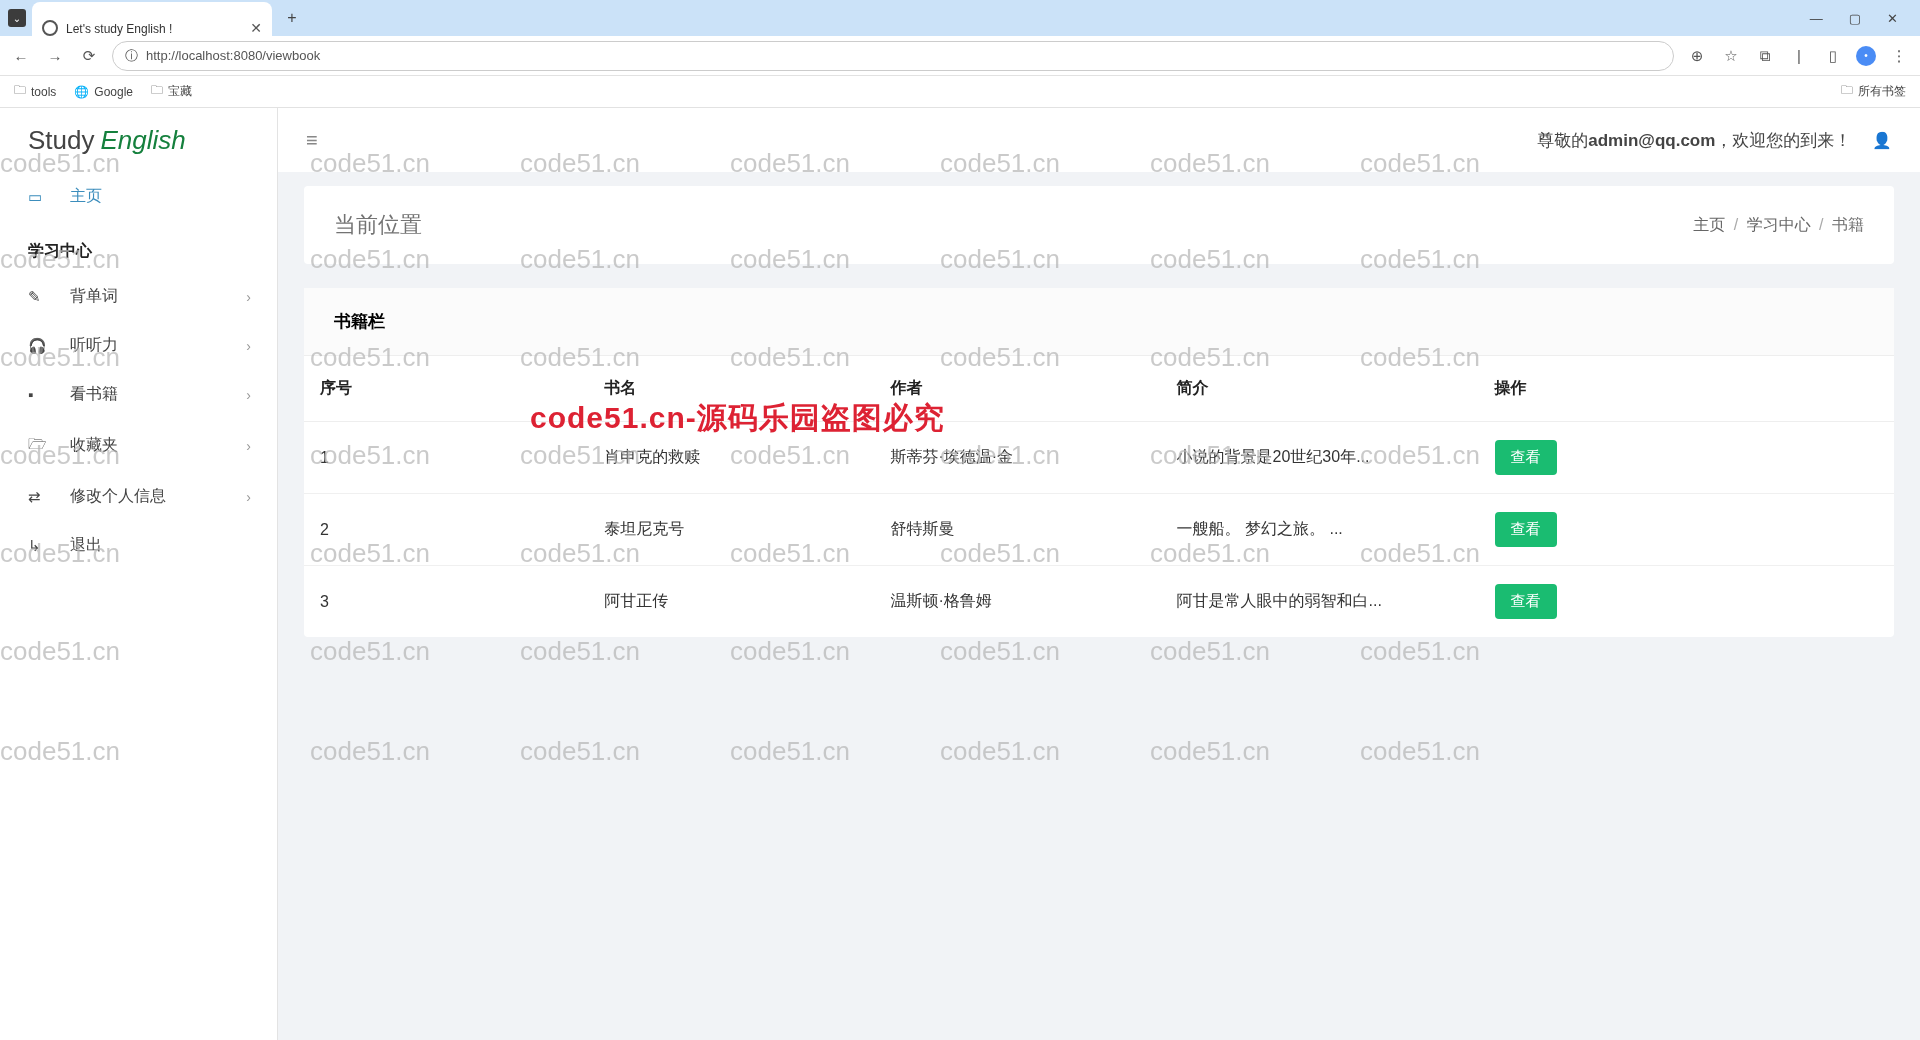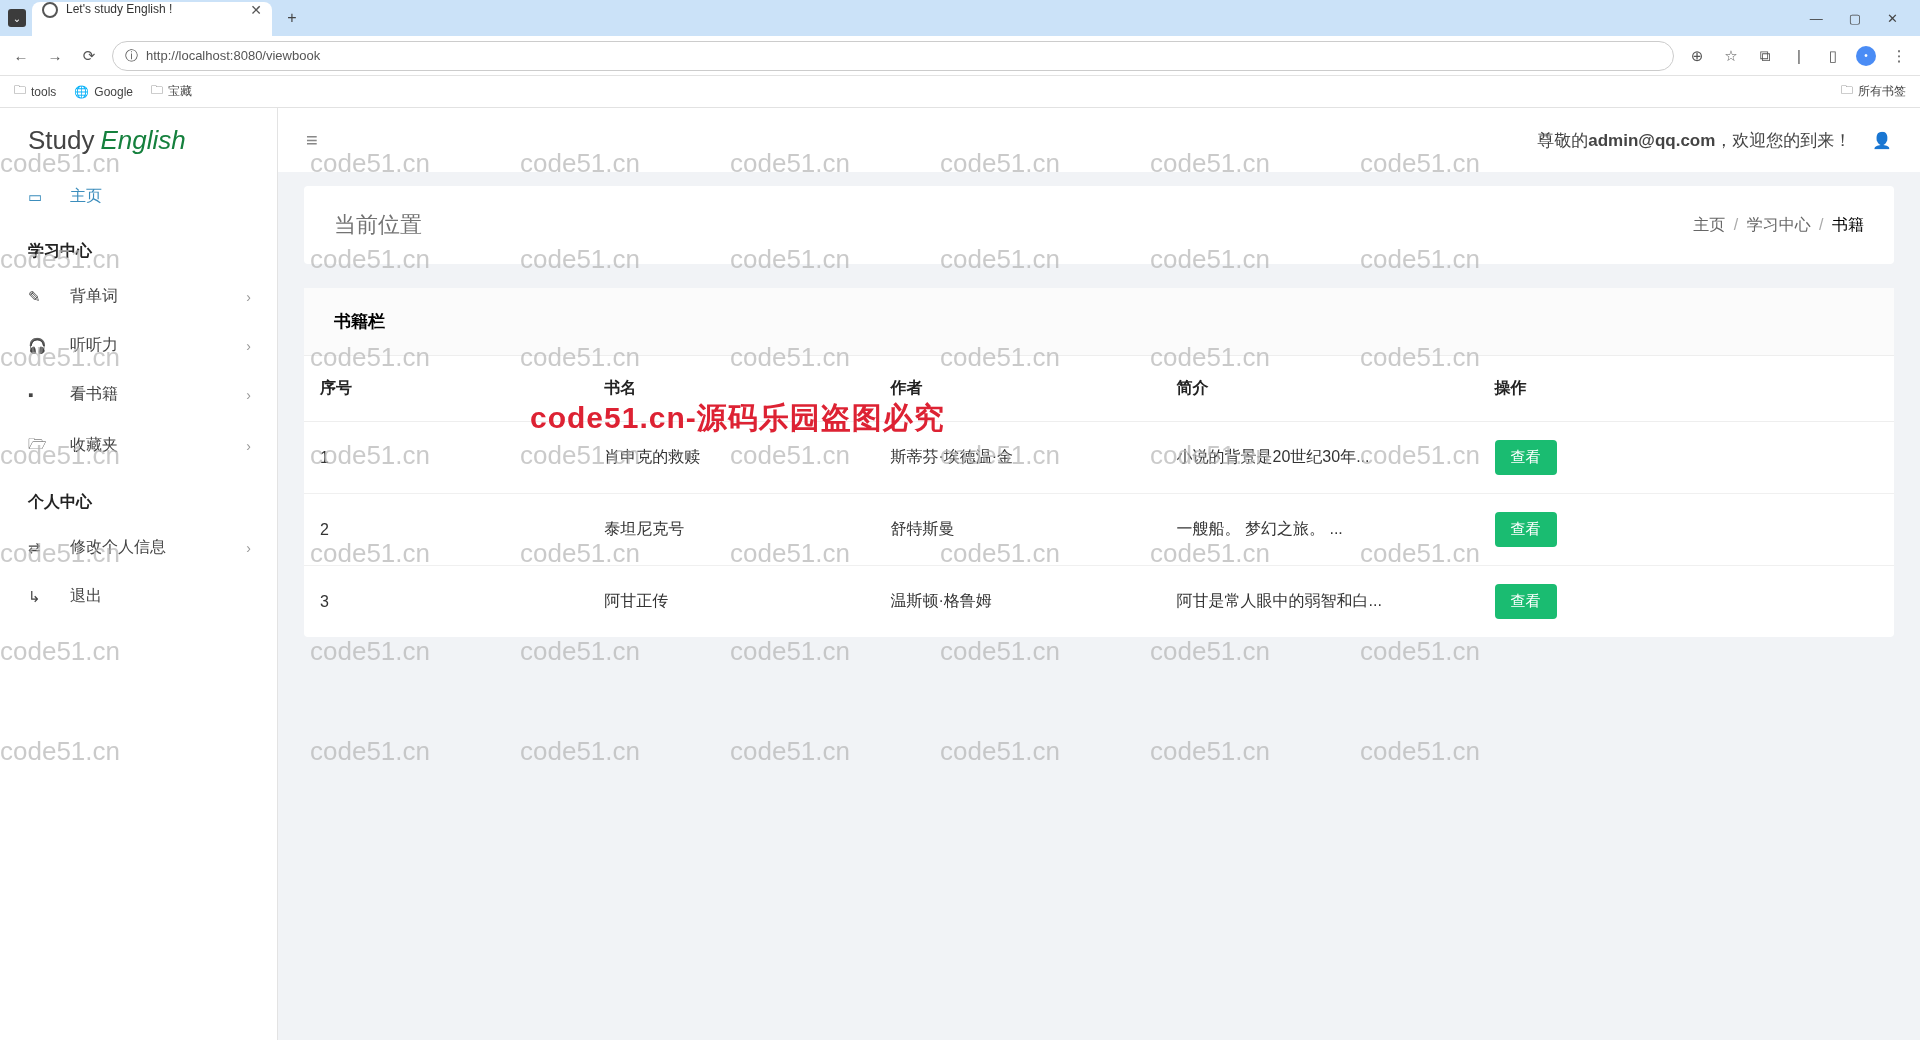--- a/index.html
+++ b/index.html
@@ -1,20 +1,20 @@
 <!DOCTYPE html>
 <html><head>
 <meta charset="utf-8">
 <style>
 *{margin:0;padding:0;box-sizing:border-box;font-family:Arial,"Microsoft YaHei",sans-serif}
 body{width:1920px;height:1040px;overflow:hidden;background:#cbe2f8}
 .browser-top{height:36px;background:#cbe2f8;display:flex;align-items:center;padding:0 8px}
 .tab-group{display:flex;align-items:center;gap:6px}
 .drop{width:18px;height:18px;background:#3c3c3c;border-radius:3px;display:flex;align-items:center;justify-content:center;color:#fff;font-size:10px}
-.tab{background:#fff;border-radius:8px 8px 0 0;height:34px;width:240px;display:flex;align-items:flex-start;padding:0 10px;gap:8px;margin-top:2px}
+.tab{background:#fff;border-radius:8px 8px 0 0;height:34px;width:240px;display:flex;align-items:flex-end;padding:0 10px;gap:8px;margin-top:2px}
 .tab-fav{width:16px;height:16px;border-radius:50%;border:2px solid #555}
 .tab-title{font-size:12px;color:#333;flex:1;white-space:nowrap;overflow:hidden}
 .tab-x{font-size:14px;color:#555}
 .new-tab{width:28px;height:28px;display:flex;align-items:center;justify-content:center;font-size:16px;color:#444}
 .win-btns{margin-left:auto;display:flex;gap:26px;padding-right:14px;color:#444;font-size:13px}
 .toolbar{height:40px;background:#fff;display:flex;align-items:center;padding:0 10px;gap:12px;border-bottom:1px solid #e2e2e2}
 .nav-icn{font-size:15px;color:#555;width:22px;text-align:center}
 .addr{flex:1;height:30px;border:1px solid #ccc;border-radius:20px;display:flex;align-items:center;padding:0 12px;gap:8px;font-size:13px;color:#555}
 .addr-icn{font-size:13px}
 .rt-icn{font-size:15px;color:#555;width:22px;text-align:center}
@@ -37,21 +37,21 @@
 .topbar{height:64px;background:#fff;display:flex;align-items:center;padding:0 28px;justify-content:space-between}
 .hamb{font-size:20px;color:#888}
 .welcome{font-size:17px;color:#444}
 .welcome b{font-weight:bold}
 .u-icn{color:#999;margin-left:16px}
 .content{padding:14px 26px;flex:1}
 .crumb{background:#fff;border-radius:4px;padding:24px 30px;display:flex;align-items:center;justify-content:space-between}
 .crumb-l{font-size:22px;color:#737373}
 .crumb-r{font-size:16px;color:#666}
 .crumb-r .sep{color:#aaa;margin:0 4px}
-.crumb-r .cur{color:#000000}
+.crumb-r .cur{color:#737373}
 .panel{background:#fff;border-radius:4px;margin-top:24px}
 .p-head{padding:22px 30px;font-size:17px;font-weight:bold;border-bottom:1px solid #eee;background:#fbfbfb}
 table{width:100%;border-collapse:collapse}
 th{text-align:left;padding:22px 14px;font-size:16px;font-weight:bold;color:#222;border-bottom:1px solid #eee}
 td{padding:18px 14px;font-size:16px;color:#333;border-bottom:1px solid #f0f0f0}
 th:first-child,td:first-child{padding-left:16px}
 tr:last-child td{border-bottom:none}
 .btn-view{background:#1abc71;color:#fff;border:none;padding:8px 16px;border-radius:4px;font-size:15px;cursor:pointer}
 .footer{padding:28px 30px;font-size:15px;color:#555;margin-top:80px}
 .watermark{position:absolute;pointer-events:none;font-size:26px;color:#b5b5b5;opacity:.7;white-space:nowrap}
@@ -138,21 +138,20 @@
     <div class="s-item">
         <span class="s-icn">▪</span>
         <span>看书籍</span>
         <span class="s-chev">›</span>
       </div>
     <div class="s-item">
         <span class="s-icn">🗁</span>
         <span>收藏夹</span>
         <span class="s-chev">›</span>
       </div>
-    <div class="s-head">个人中心</div>
     <div class="s-item">
         <span class="s-icn">⇄</span>
         <span>修改个人信息</span>
         <span class="s-chev">›</span>
       </div>
     <div class="s-item">
         <span class="s-icn">↳</span>
         <span>退出</span>
       </div>
   </div>

